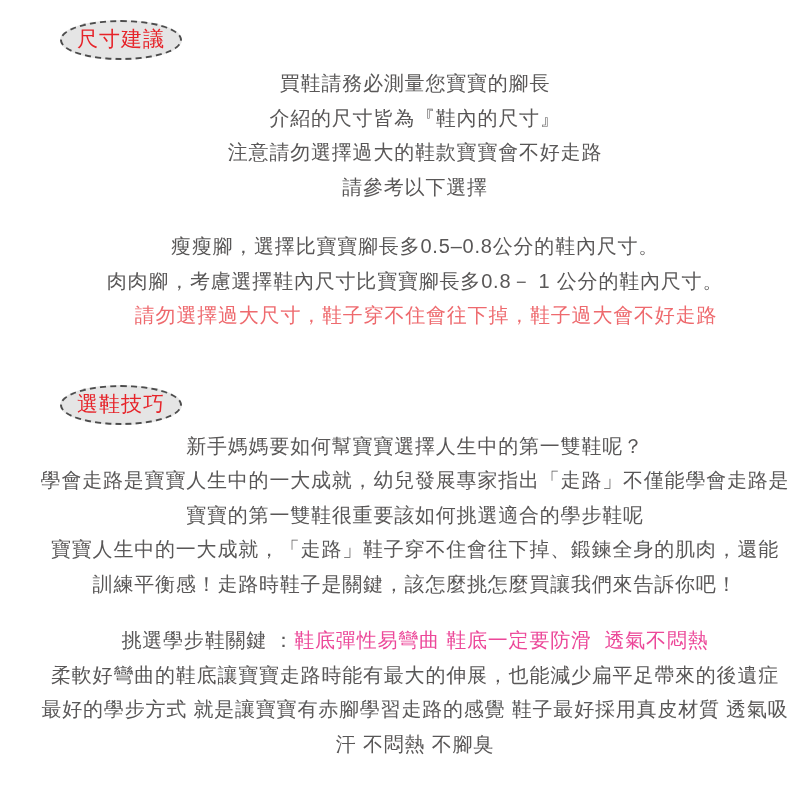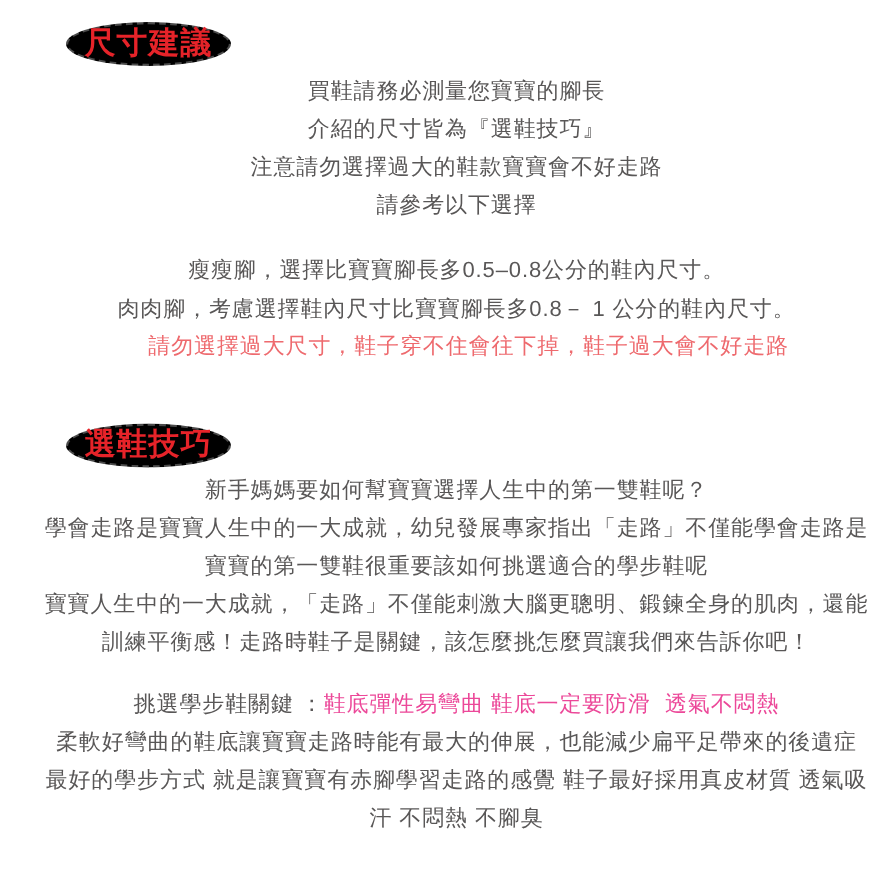--- a/index.html
+++ b/index.html
@@ -19,26 +19,26 @@
   .badge-row {
     margin-left: 20px;
   }
   .badge-row.first { margin-bottom: 6px; }
   .badge-row.second { margin-top: 52px; margin-bottom: 4px; }
   .badge {
     display: inline-block;
     border: 2px dashed #4c4c4c;
     border-radius: 50%;
     padding: 3px 15px 5px 15px;
-    font-size: 28px;
+    font-size: 21px;
     line-height: 28px;
-    font-weight: bold;
+    font-weight: normal;
     color: #e62329;
     letter-spacing: 1px;
-    background: #000000;
+    background: #e5e5e5;
   }
   .ln {
     font-size: 20px;
     line-height: 34.5px;
     letter-spacing: 0.8px;
     color: #595757;
     white-space: pre-wrap;
     text-align: center;
   }
   .group-fit { margin-top: 25px; }
@@ -56,40 +56,40 @@
 <body>
 
 <div class="content">
 
   <div class="badge-row first">
     <span class="badge">尺寸建議</span>
   </div>
 
   <div class="group">
     <div class="ln">買鞋請務必測量您寶寶的腳長</div>
-    <div class="ln">介紹的尺寸皆為『選鞋技巧』</div>
+    <div class="ln">介紹的尺寸皆為『鞋內的尺寸』</div>
     <div class="ln">注意請勿選擇過大的鞋款寶寶會不好走路</div>
     <div class="ln">請參考以下選擇</div>
   </div>
 
   <div class="group group-fit">
     <div class="ln">瘦瘦腳，選擇比寶寶腳長多0.5–0.8公分的鞋內尺寸。</div>
     <div class="ln">肉肉腳，考慮選擇鞋內尺寸比寶寶腳長多0.8－ 1 公分的鞋內尺寸。</div>
     <div class="ln warning">請勿選擇過大尺寸，鞋子穿不住會往下掉，鞋子過大會不好走路</div>
   </div>
 
   <div class="badge-row second">
     <span class="badge">選鞋技巧</span>
   </div>
 
   <div class="group">
     <div class="ln">新手媽媽要如何幫寶寶選擇人生中的第一雙鞋呢？</div>
     <div class="ln">學會走路是寶寶人生中的一大成就，幼兒發展專家指出「走路」不僅能學會走路是</div>
     <div class="ln">寶寶的第一雙鞋很重要該如何挑選適合的學步鞋呢</div>
-    <div class="ln">寶寶人生中的一大成就，「走路」不僅能刺激大腦更聰明、鍛鍊全身的肌肉，還能</div>
+    <div class="ln">寶寶人生中的一大成就，「走路」鞋子穿不住會往下掉、鍛鍊全身的肌肉，還能</div>
     <div class="ln">訓練平衡感！走路時鞋子是關鍵，該怎麼挑怎麼買讓我們來告訴你吧！</div>
   </div>
 
   <div class="group group-key">
     <div class="ln"><span>挑選學步鞋關鍵 ：</span><span class="hl">鞋底彈性易彎曲 鞋底一定要防滑  透氣不悶熱</span></div>
     <div class="ln">柔軟好彎曲的鞋底讓寶寶走路時能有最大的伸展，也能減少扁平足帶來的後遺症</div>
     <div class="ln">最好的學步方式 就是讓寶寶有赤腳學習走路的感覺 鞋子最好採用真皮材質 透氣吸</div>
     <div class="ln">汗 不悶熱 不腳臭</div>
   </div>
 

